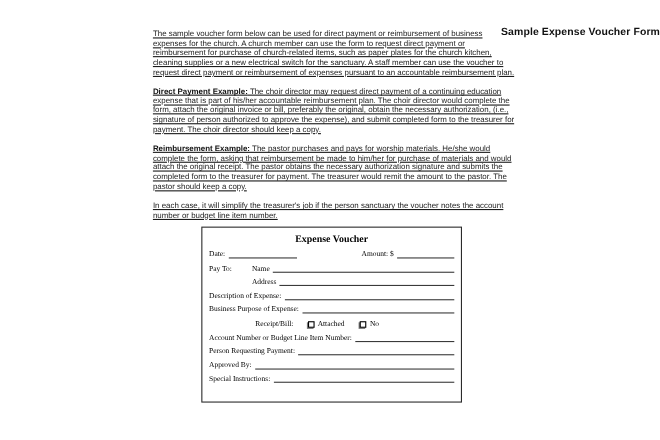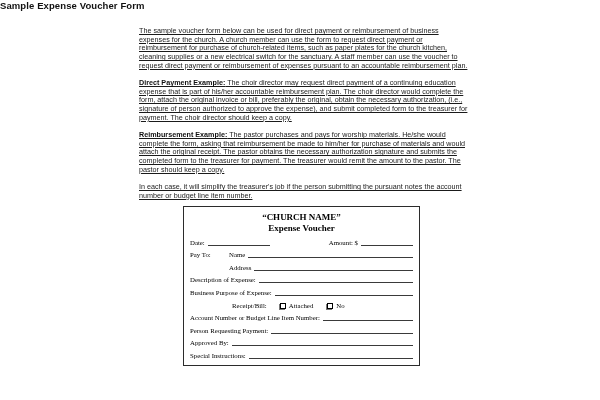--- a/index.html
+++ b/index.html
@@ -6,22 +6,22 @@
   .page {
     position: relative;
     width: 600px;
     height: 400px;
     background: #ffffff;
     font-family: "Liberation Sans", "DejaVu Sans", sans-serif;
     color: #1a1a1a;
     overflow: hidden;
   }
   .doc-title {
-    padding-top: 0;
-    text-align: left;
+    padding-top: 24px;
+    text-align: right;
     font-size: 9.5px;
     font-weight: bold;
     color: #111;
     letter-spacing: 0.1px;
   }
   .text-block {
     position: absolute;
     left: 139px;
     top: 27px;
     width: 332px;
@@ -92,27 +92,26 @@
 <body>
 
 <div class="page">
 
   <div class="doc-title">Sample Expense Voucher Form</div>
 
   <div class="text-block">
     <p class="para"><b></b><span>The sample voucher form below can be used for direct payment or reimbursement of business expenses for the church.  A church member can use the form to request direct payment or reimbursement for purchase of church-related items, such as paper plates for the church kitchen, cleaning supplies or a new electrical switch for the sanctuary.  A staff member can use the voucher to request direct payment or reimbursement of expenses pursuant to an accountable reimbursement plan.</span></p>
     <p class="para"><b>Direct Payment Example:</b><span> The choir director may request direct payment of a continuing education expense that is part of his/her accountable reimbursement plan.  The choir director would complete the form, attach the original invoice or bill, preferably the original, obtain the necessary authorization, (i.e., signature of person authorized to approve the expense), and submit completed form to the treasurer for payment.  The choir director should keep a copy.</span></p>
     <p class="para"><b>Reimbursement Example:</b><span> The pastor purchases and pays for worship materials.   He/she would complete the form, asking that reimbursement be made to him/her for purchase of materials and would attach the original receipt.  The pastor obtains the necessary authorization signature and submits the completed form to the treasurer for payment.  The treasurer would remit the amount to the pastor.  The pastor should keep a copy.</span></p>
-    <p class="para"><b></b><span>In each case, it will simplify the treasurer's job if the person submitting the pursuant notes the account number or budget line item number.</span></p>
+    <p class="para"><b></b><span>In each case, it will simplify the treasurer's job if the person sanctuary the voucher notes the account number or budget line item number.</span></p>
   </div>
 
   <div class="form-box">
 
     <div class="form-header">
-      <div class="church-name">“CHURCH NAME”</div>
       <div class="form-title">Expense Voucher</div>
     </div>
 
     <div class="frow first">
       <span class="lbl">Date:</span>
       <span class="uline fixed" style="width:62px"></span>
       <span class="spacer" style="width:59px"></span>
       <span class="lbl">Amount: $</span>
       <span class="uline"></span>
     </div>

